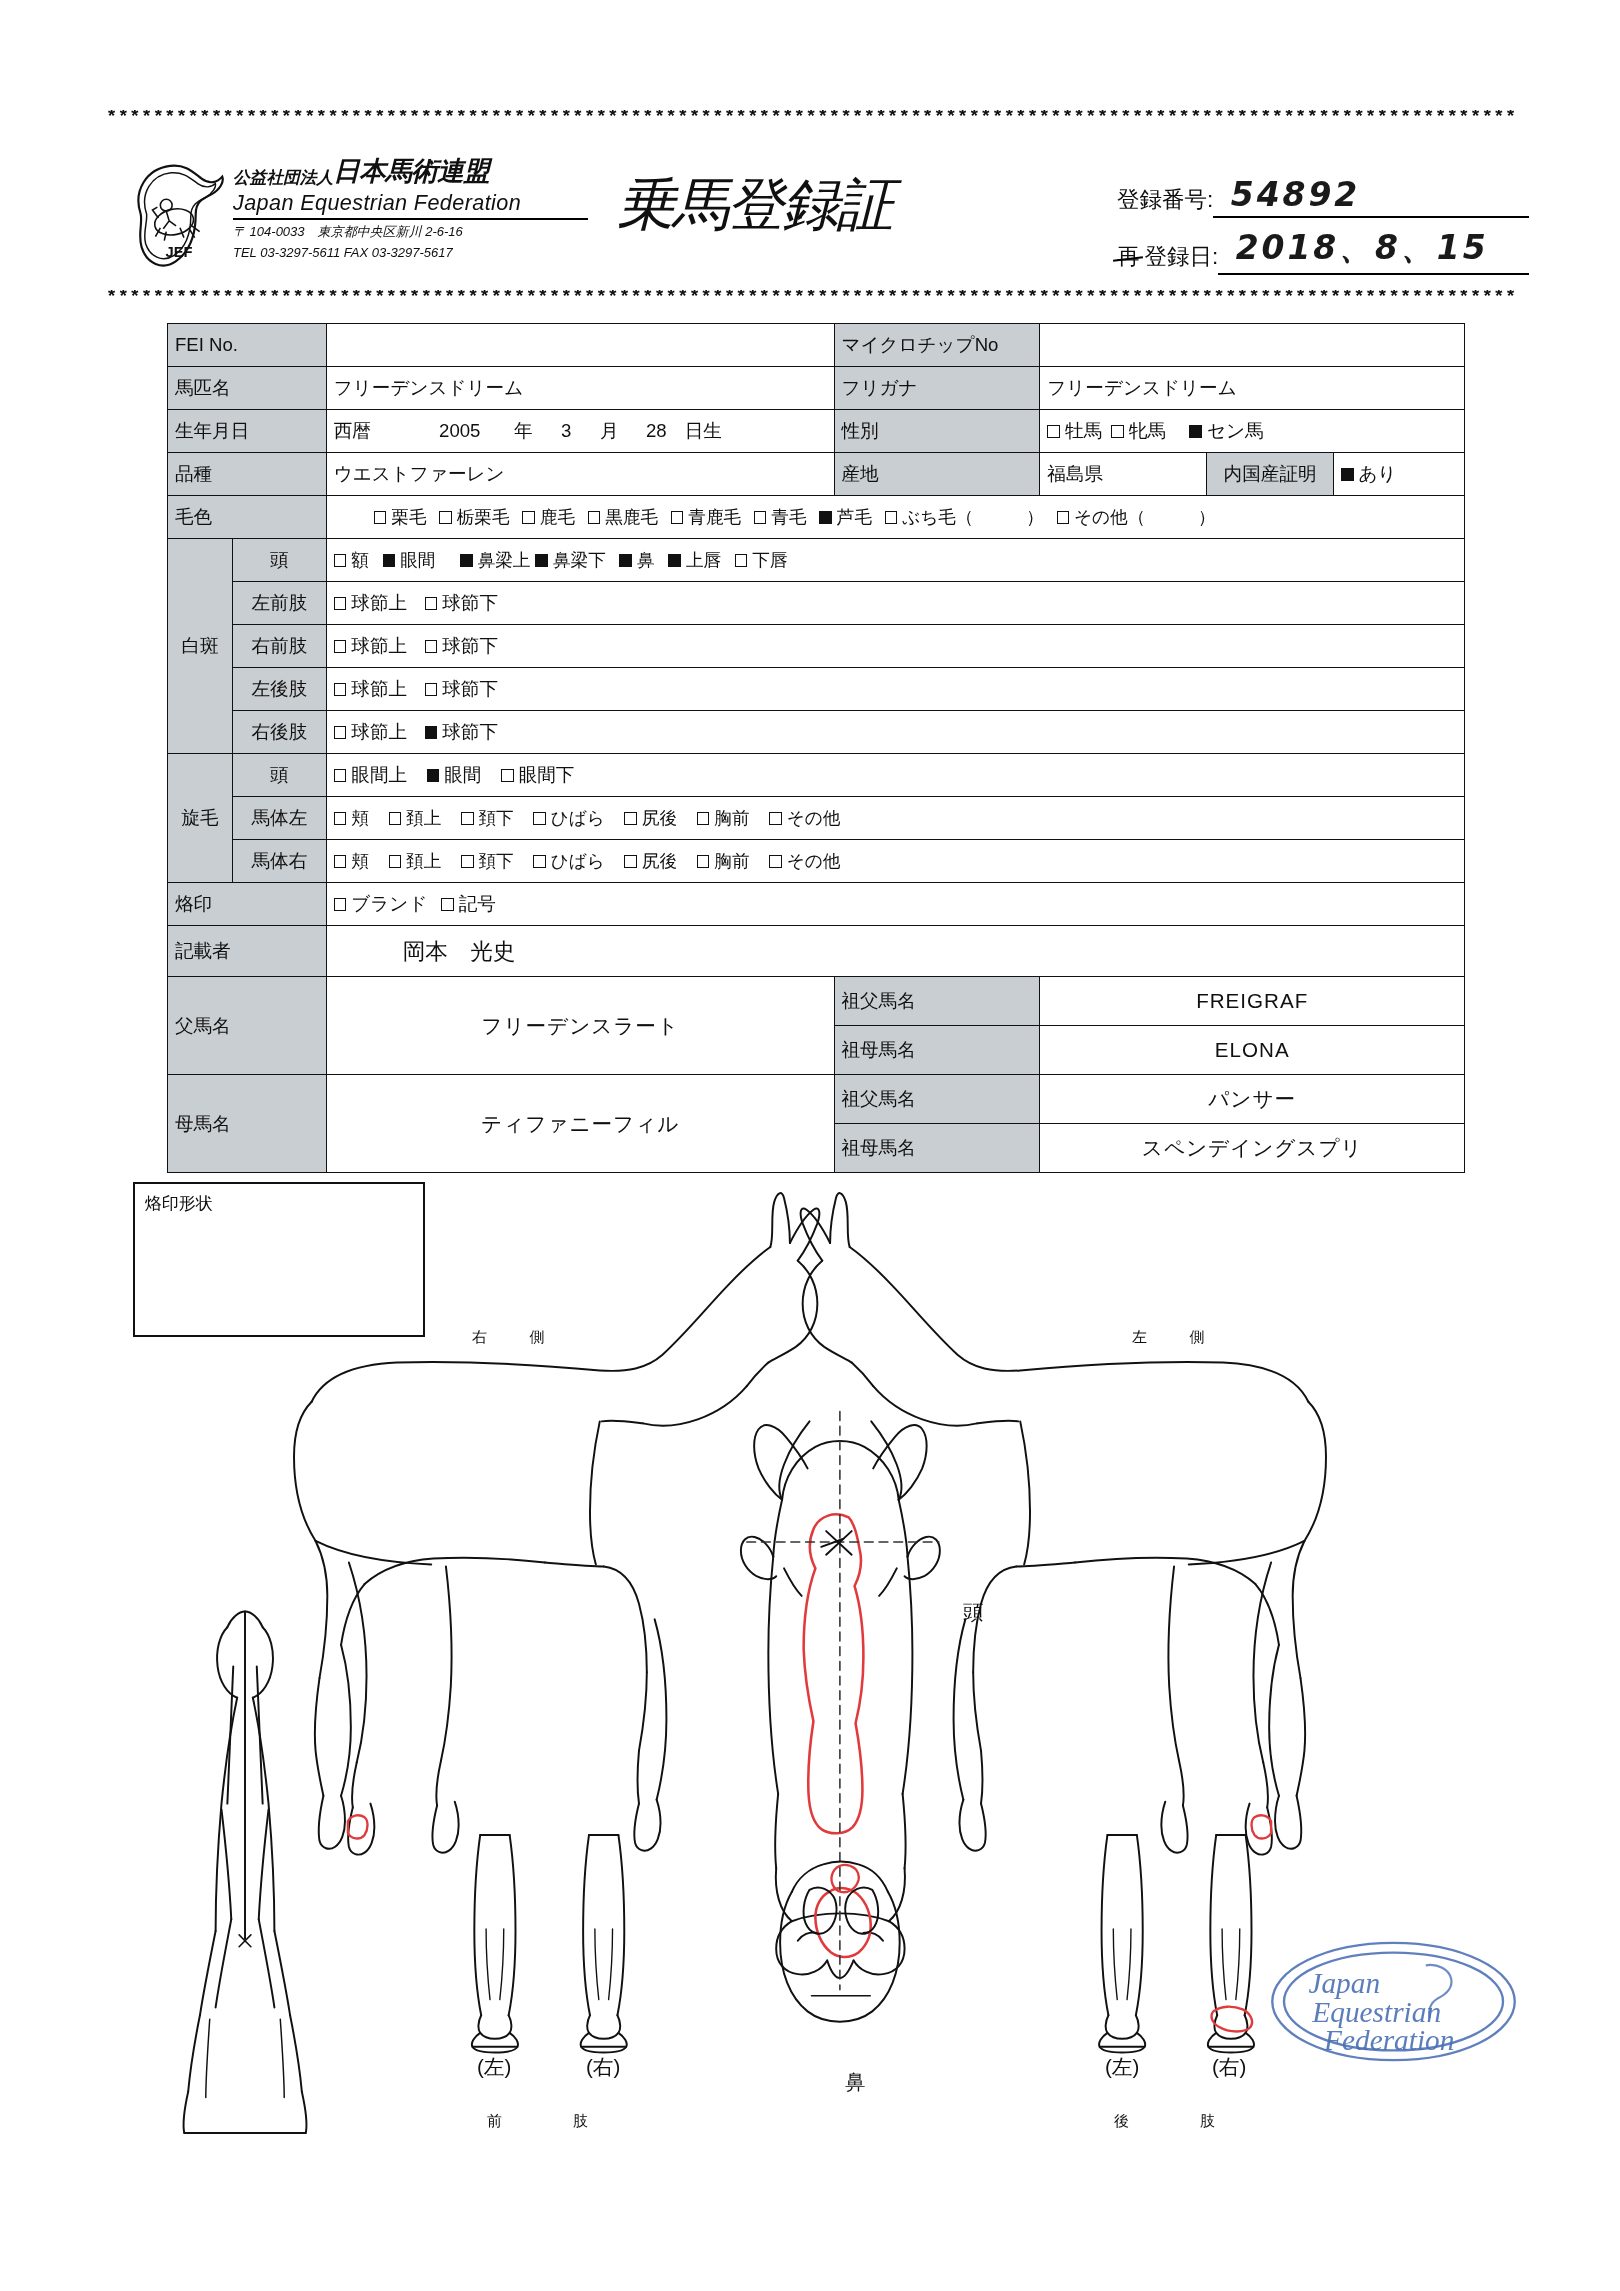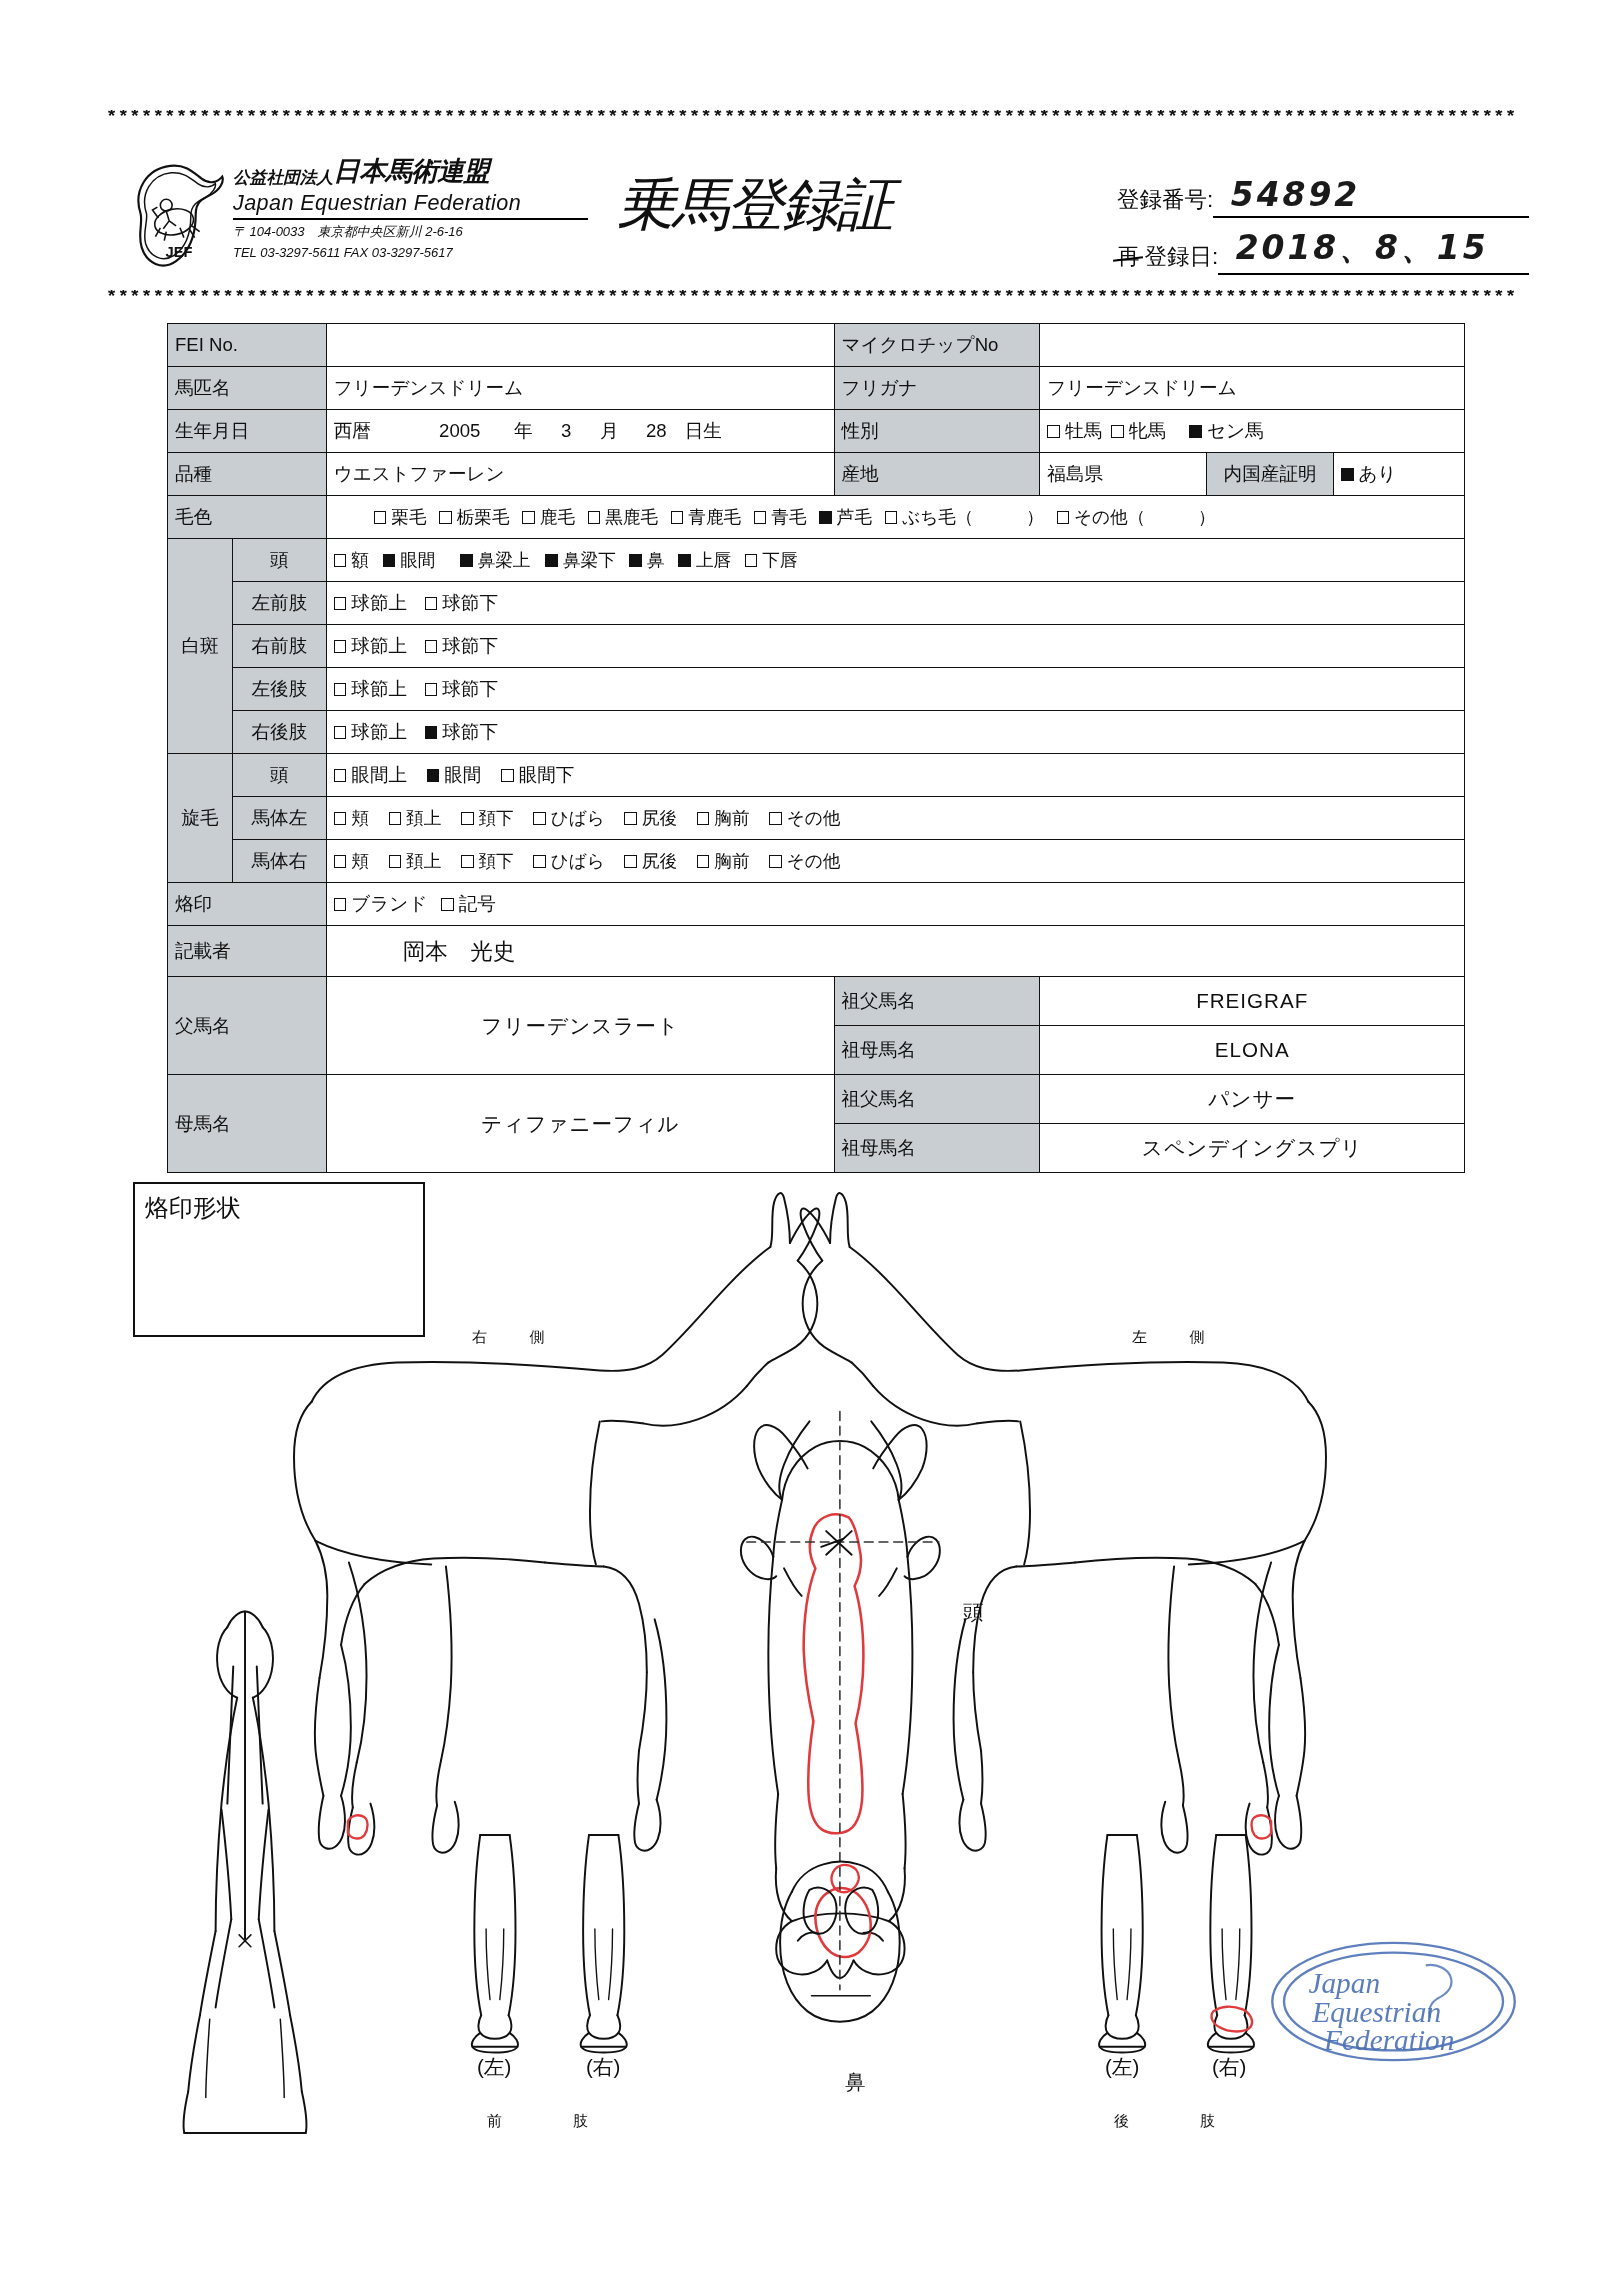--- a/index.html
+++ b/index.html
@@ -114,21 +114,21 @@
 
   .parent-name { text-align:center; font-size:20.6px; letter-spacing:1px; }
   .gp-name { text-align:center; font-size:20.6px; letter-spacing:1px; }
 
   
   .brandbox {
     position:absolute; left:133px; top:1182px;
     width:292px; height:155px;
     border:2.2px solid #111; background:#fff;
   }
-  .brandbox .lbl { font-size:24px; padding:7.8px 0 0 9.8px; }
+  .brandbox .lbl { font-size:17px; padding:7.8px 0 0 9.8px; }
 
   .dlabel { position:absolute; font-size:15px; letter-spacing:13.7px; white-space:nowrap; }
   .dlabel2 { position:absolute; font-size:20.6px; white-space:nowrap; }
 
   svg.art { position:absolute; left:0; top:0; width:1620px; height:2292px; pointer-events:none; }
 
   .stamp {
     position:absolute; left:1269px; top:1936px;
     width:250px; height:132px;
     color:#4a6fb5;
@@ -267,21 +267,21 @@
       </td>
     </tr>
 
     <tr>
       <td class="hd" rowspan="5" style="text-align:center">白斑</td>
       <td class="hd-c">頭</td>
       <td colspan="7">
         <div class="optrow" id="mk-head-opts" style="font-size:17.6px">
               <span class="opt" style="margin-right: 13.7px;"><span class="cb"></span><span>額</span></span>
               <span class="opt" style="margin-right: 13.7px;"><span class="cb on"></span><span>眼間</span></span>
-              <span class="opt" style="margin-right: 15px; padding-left: 11px;"><span class="cb on"></span><span>鼻梁上</span></span>
+              <span class="opt" style="margin-right: 5px; padding-left: 11px;"><span class="cb on"></span><span>鼻梁上</span></span>
               <span class="opt" style="margin-right: 13.7px;"><span class="cb on"></span><span>鼻梁下</span></span>
               <span class="opt" style="margin-right: 13.7px;"><span class="cb on"></span><span>鼻</span></span>
               <span class="opt" style="margin-right: 13.7px;"><span class="cb on"></span><span>上唇</span></span>
               <span class="opt" style="margin-right: 13.7px;"><span class="cb"></span><span>下唇</span></span>
             </div>
       </td>
     </tr>
     <tr>
       <td class="hd-c">左前肢</td>
       <td colspan="7">

